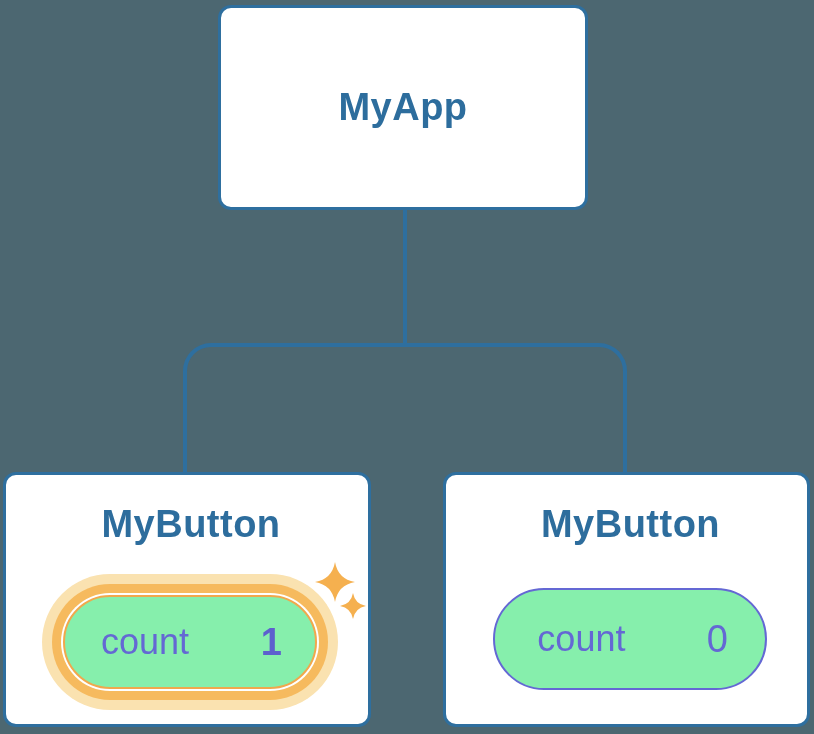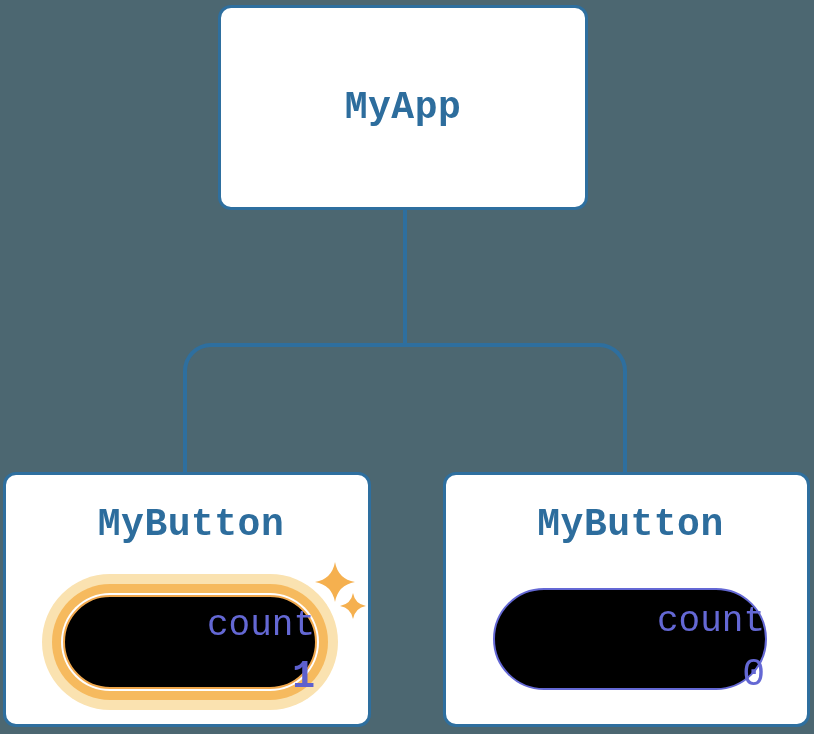--- a/index.html
+++ b/index.html
@@ -4,21 +4,20 @@
 <style>
   html, body { margin: 0; padding: 0; }
   body { font-family: "Liberation Sans", sans-serif; }
 
   .canvas {
     position: relative;
     width: 814px;
     height: 734px;
     background: #4C6771;
     overflow: hidden;
-    font-family: Liberation Mono, monospace;
   }
 
   
   .node-card {
     position: absolute;
     background: #FFFFFF;
     border: 3px solid #2E6F9F;
     border-radius: 13px;
     box-sizing: border-box;
   }
@@ -57,23 +56,22 @@
     border-right: 4px solid #2E6F9F;
     border-radius: 28px 28px 0 0;
   }
 
   
   .state-pill {
     position: absolute;
     box-sizing: border-box;
     border-radius: 999px;
     display: flex;
-    align-items: flex-end;
-    background: #000000;
-    flex-direction: column;
+    align-items: center;
+    background: #86efac;
   }
   .pill-highlight {
     left: 57px; top: 120px;
     width: 254px; height: 94px;
     border: 2px solid #F0A84D;
     box-shadow:
       0 0 0 2px  #FFFFFF,
       0 0 0 11px #F6BA5E,
       0 0 0 21px #FAE2B0;
   }

